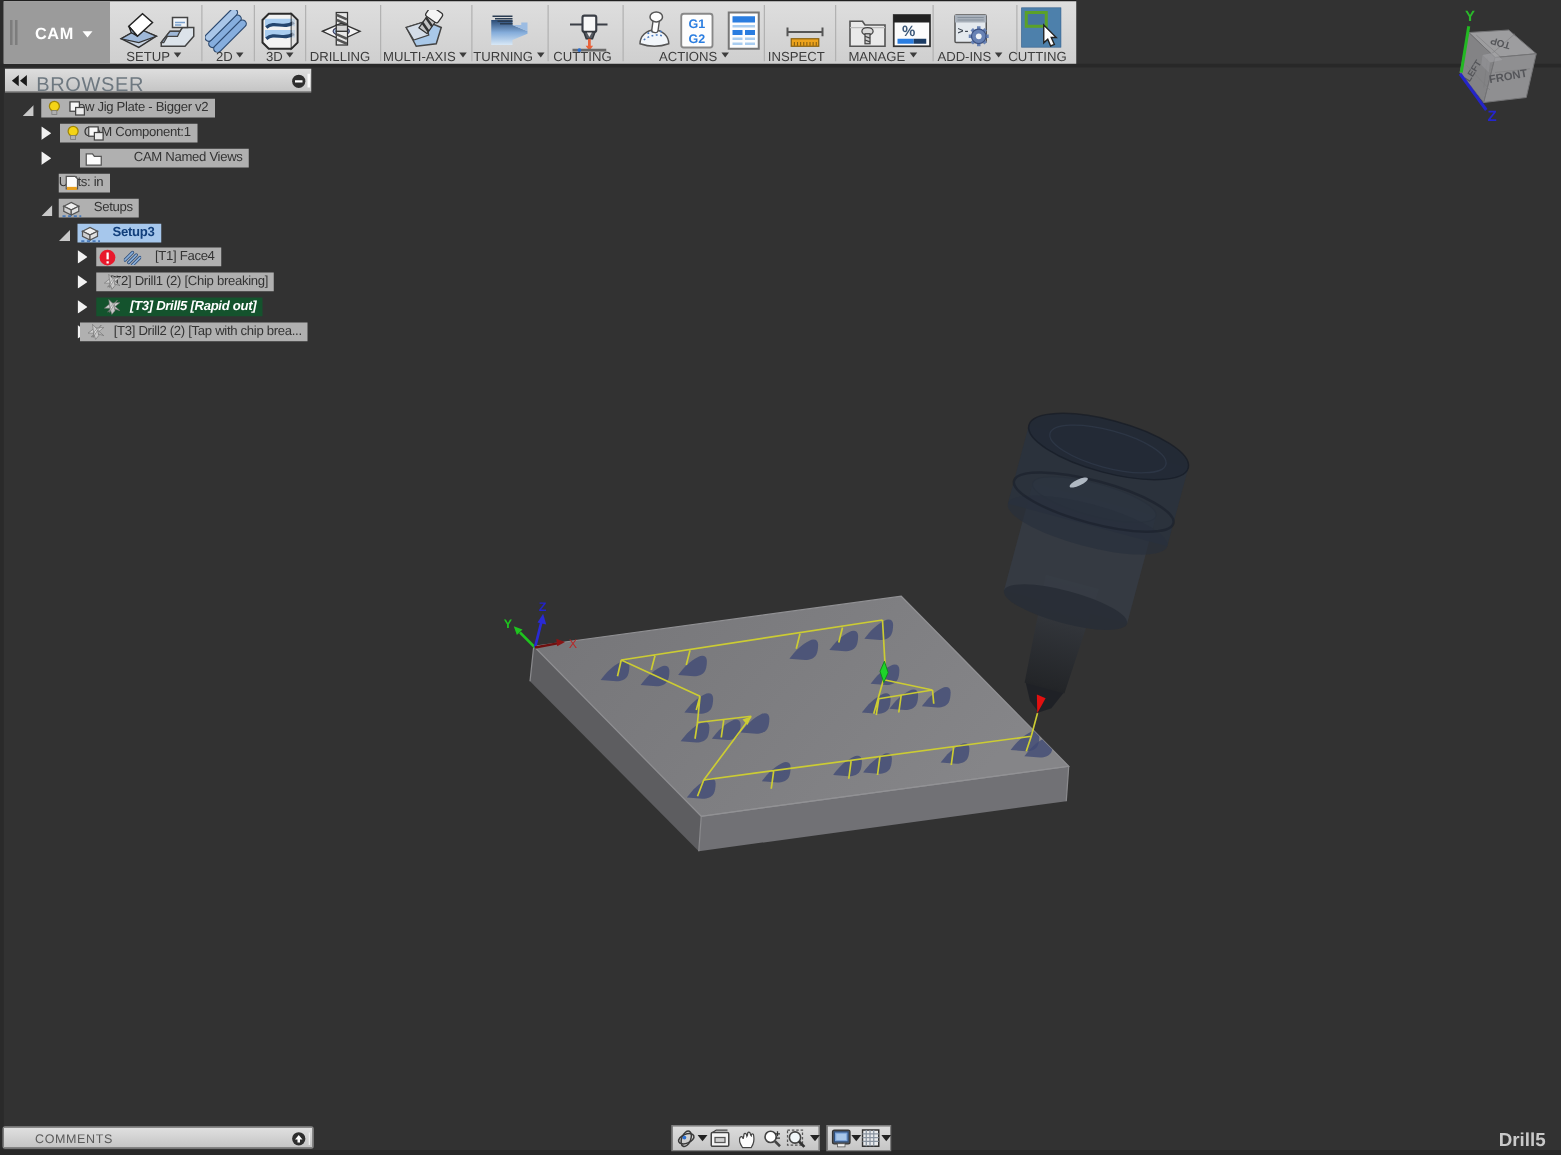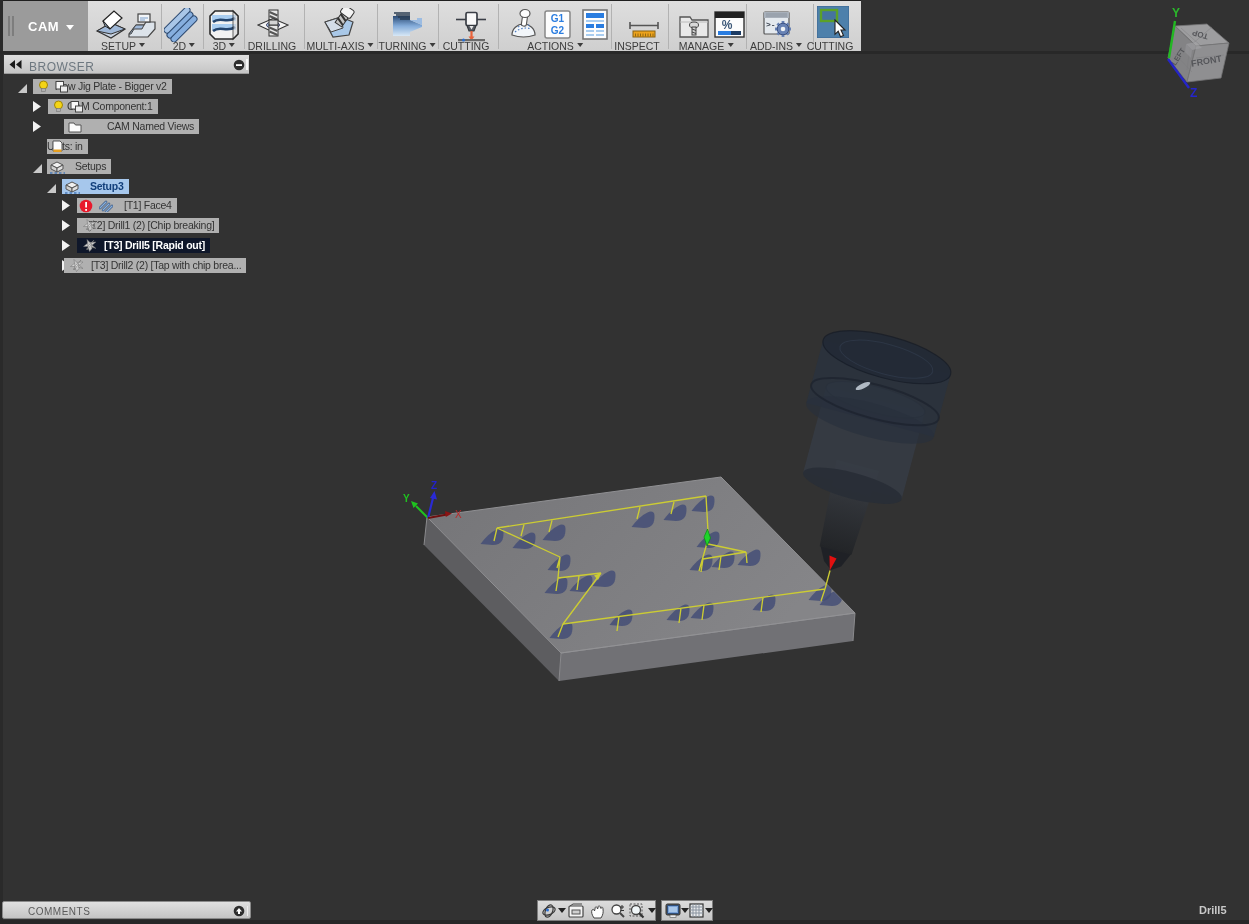--- a/index.html
+++ b/index.html
@@ -17,34 +17,34 @@
 #cam-btn .grip { position:absolute; left:5px; top:15px; width:2px; height:20px; background:#7d7d7d; box-shadow:4px 0 0 #7d7d7d; }
 #cam-btn .txt { position:absolute; left:25px; top:18px; color:#fff; font-weight:bold; font-size:13px; letter-spacing:.5px; }
 #cam-btn .arr { position:absolute; left:63px; top:24px; width:0; height:0; border:4px solid transparent; border-top:5px solid #fff; }
 .sep { position:absolute; top:3px; width:1px; height:45px; background:#b2b2b2; }
 .tlabel { position:absolute; top:39px; height:12px; font-size:10.5px; color:#3c3c3c; text-align:center; white-space:nowrap; transform:translateX(-50%); }
 .tlabel .da { display:inline-block; width:0; height:0; border:3.5px solid transparent; border-top:4.5px solid #3c3c3c; vertical-align:middle; margin-left:3px; margin-top:-2px; }
 .ticon { position:absolute; top:7px; }
 
 
 #brheader { left:4px; top:55px; width:245px; height:19px; background:linear-gradient(#dedede,#c5c5c5); border-bottom:1px solid #9a9a9a; }
-#brheader .t { position:absolute; left:25px; top:4.5px; font-size:12px; color:#6e7880; letter-spacing:.5px; }
+#brheader .t { position:absolute; left:25px; top:4.5px; font-size:16px; color:#6e7880; letter-spacing:.5px; }
 .tri-exp { position:absolute; width:9px; height:9px; background:#c9c9c9; clip-path:polygon(100% 0, 100% 100%, 0 100%); }
 .tri-col { position:absolute; width:8px; height:11px; background:#f2f2f2; clip-path:polygon(0 0, 100% 50%, 0 100%); }
 .chip { position:absolute; height:15px; background:#b0b0b0; color:#333; font-size:10.5px; letter-spacing:-0.25px; line-height:15px; white-space:nowrap; padding-right:5px; }
 .chip.sel1 { background:#a6c7ec; color:#123f7b; font-weight:bold; }
-.chip.sel2 { background:#0f172a; color:#fff; font-weight:bold; }
+.chip.sel2 { background:#14532d; color:#fff; font-weight:bold;font-style:italic; }
 .cicon { position:absolute; top:1px; }
 
 
 #comments { left:2px; top:901px; width:249px; height:18px; background:linear-gradient(#e0e0e0,#c4c4c4); border-radius:2px; border:1px solid #8a8a8a; }
 #comments .t { position:absolute; left:25px; top:4px; font-size:10px; color:#5a5a5a; letter-spacing:.5px; }
 #botstrip { left:0; top:920px; width:1249px; height:4px; background:#282828; }
 .navgrp { position:absolute; top:900px; height:21px; background:linear-gradient(#dcdcdc,#c6c6c6); border:1px solid #7e7e7e; }
-#drill5 { left:1199px; top:904px; width:40px; font-size:11px; font-weight:bold; color:#c9c9c9; }
+#drill5 { left:1199px; top:904px; width:40px; font-size:15px; font-weight:bold; color:#c9c9c9; }
 </style>
 </head>
 <body>
 <div id="topstrip" class="abs"></div>
 <div id="tb-right-dark" class="abs"></div>
 <div id="tb-left-dark" class="abs"></div>
 <div id="tb-below" class="abs"></div>
 
 <svg id="scene" class="abs" style="left:0;top:0;" width="1249" height="924" viewBox="0 0 1249 924">
   <defs>

